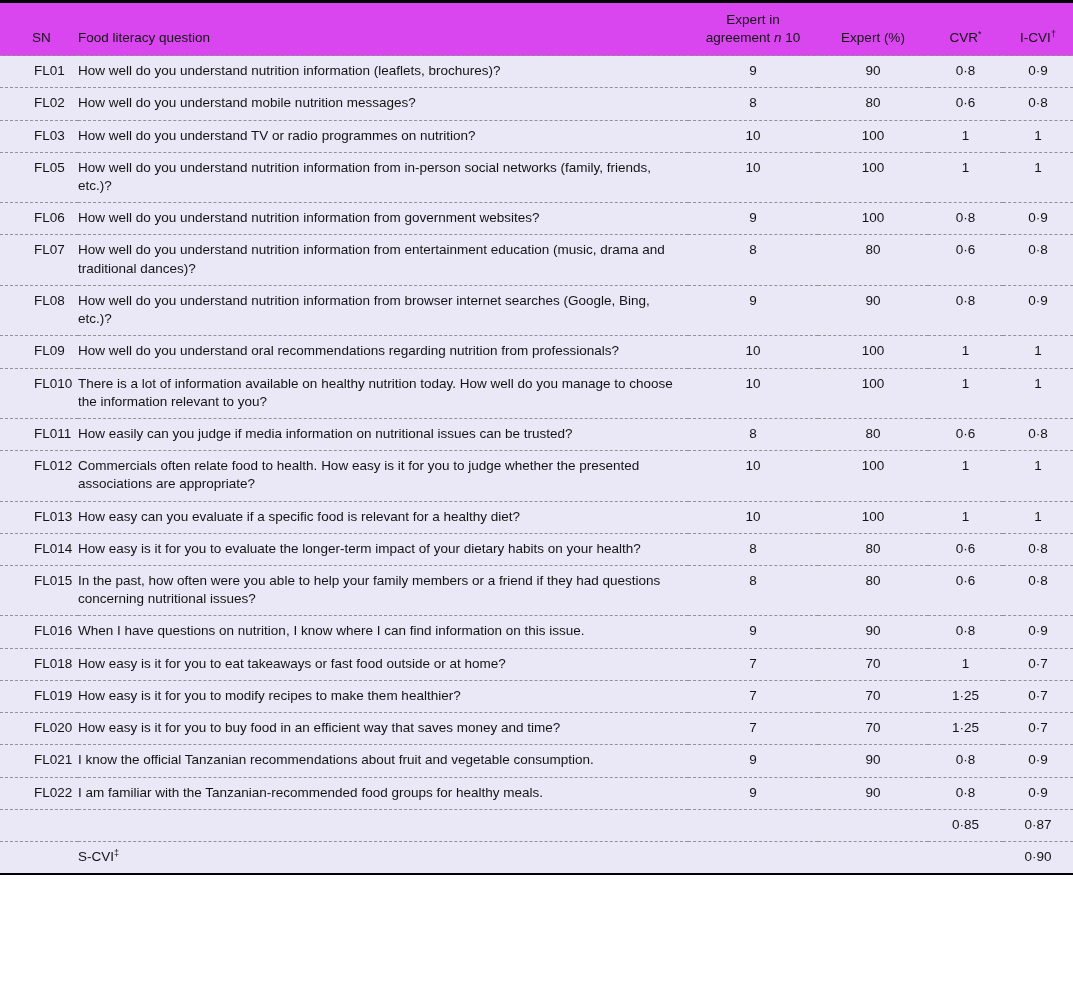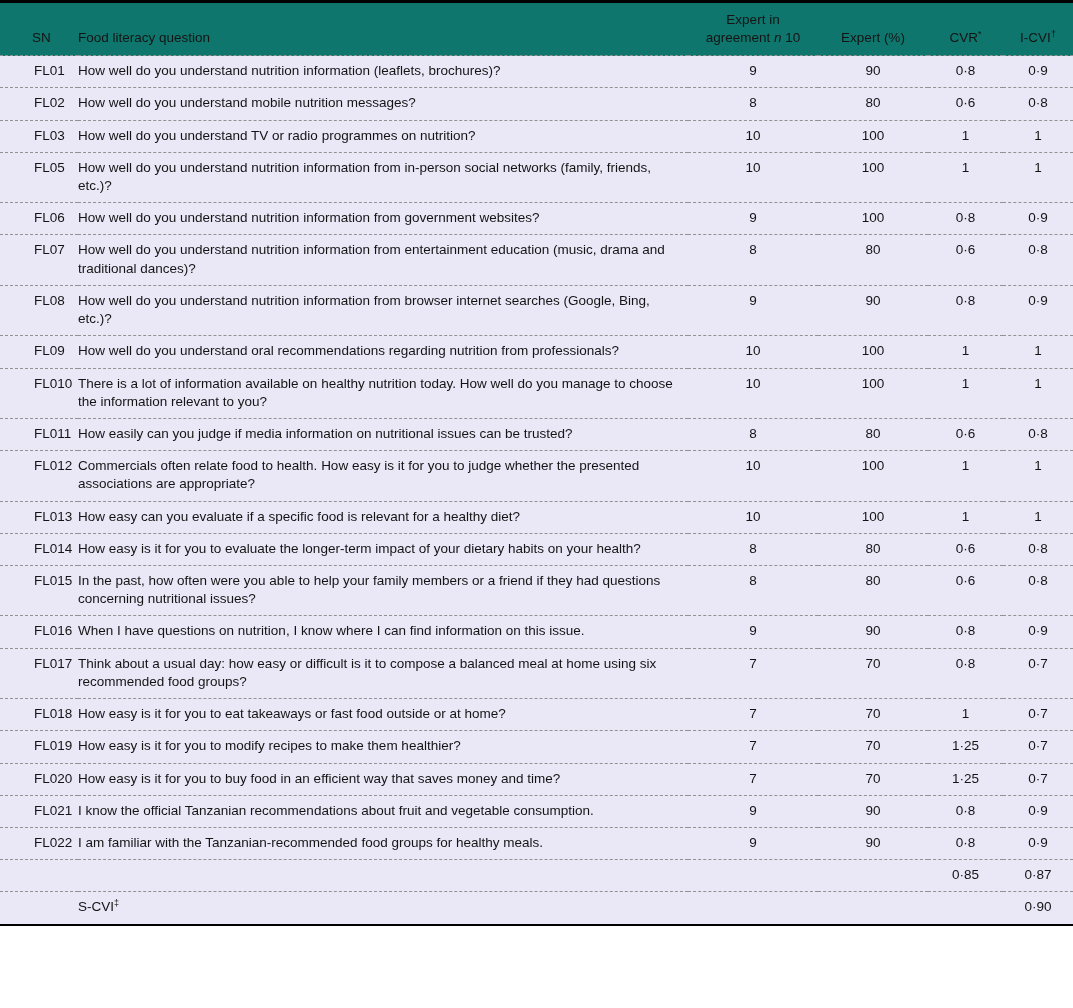--- a/index.html
+++ b/index.html
@@ -1,21 +1,21 @@
 <!DOCTYPE html>
 <html><head>
 <meta charset="utf-8">
 <style>
   html,body { margin:0; padding:0; background:#ffffff; }
   body { font-family:"Liberation Sans","DejaVu Sans",sans-serif; color:#141414; }
   .page { width:1073px; min-height:1008px; background:#ffffff; box-sizing:border-box; }
   table.lit { width:1073px; table-layout:fixed; border-collapse:collapse;
               border-top:3px solid #000; border-bottom:2px solid #000;
               background:#eae8f7; font-size:13.5px; }
-  thead th { background:#0f766e; vertical-align:bottom; font-weight:normal;
+  thead th { background:#d946ef; vertical-align:bottom; font-weight:normal;
              padding:8px 8px 9px 0; text-align:left; line-height:1.3; }
   thead th.center { text-align:center; padding-right:0; }
   thead th.sn-h { padding-left:32px; }
   tbody td { vertical-align:top; padding:6px 8px 7px 0; line-height:1.35; }
   tbody tr { border-top:1px dashed #929292; }
   td.sn { padding-left:34px; }
   td.center { text-align:center; padding-right:0; }
   sup { font-size:9px; line-height:0; }
   i { font-style:italic; }
 </style>
@@ -160,28 +160,20 @@
         </tr>
         <tr>
           <td class="sn">FL016</td>
           <td>When I have questions on nutrition, I know where I can find information on this issue.</td>
           <td class="center">9</td>
           <td class="center">90</td>
           <td class="center">0·8</td>
           <td class="center">0·9</td>
         </tr>
         <tr>
-          <td class="sn">FL017</td>
-          <td>Think about a usual day: how easy or difficult is it to compose a balanced meal at home using six recommended food groups?</td>
-          <td class="center">7</td>
-          <td class="center">70</td>
-          <td class="center">0·8</td>
-          <td class="center">0·7</td>
-        </tr>
-        <tr>
           <td class="sn">FL018</td>
           <td>How easy is it for you to eat takeaways or fast food outside or at home?</td>
           <td class="center">7</td>
           <td class="center">70</td>
           <td class="center">1</td>
           <td class="center">0·7</td>
         </tr>
         <tr>
           <td class="sn">FL019</td>
           <td>How easy is it for you to modify recipes to make them healthier?</td>

